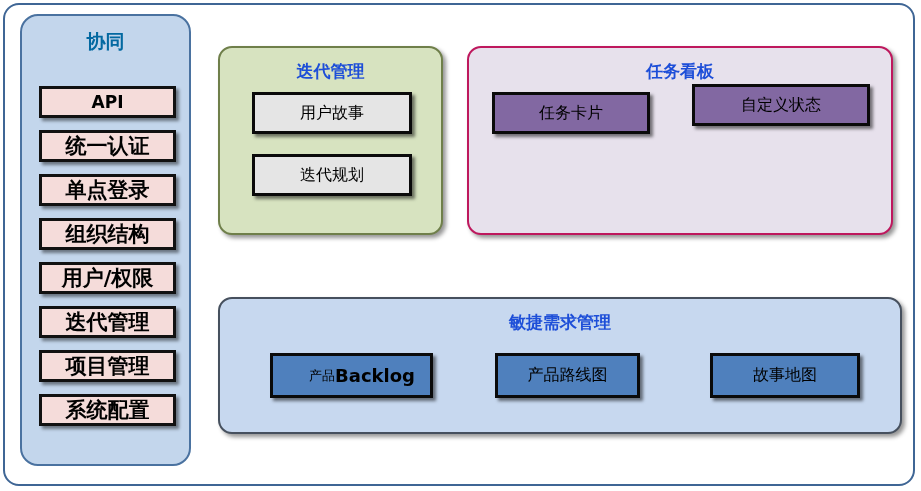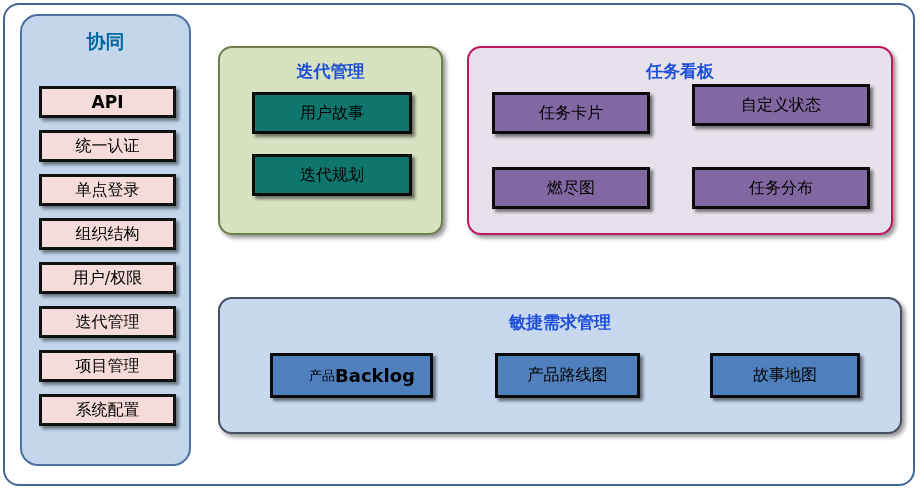--- a/index.html
+++ b/index.html
@@ -65,24 +65,24 @@
     box-sizing: border-box;
     width: 137px;
     height: 32px;
     margin-bottom: 12px;
     background: #f5dcda;
     border: 3px solid #111111;
     box-shadow: 3px 3px 3px rgba(0,0,0,0.45);
     display: flex;
     align-items: center;
     justify-content: center;
-    font-size: 16px;
+    font-size: 21px;
     color: #000000;
     font-family: "DejaVu Serif", "Liberation Serif", serif;
-    font-weight: normal;
+    font-weight: bold;
     white-space: nowrap;
   }
   .side-item.api-item {
     font-family: "DejaVu Sans", "Liberation Sans", sans-serif;
     font-weight: bold;
     font-size: 17px;
   }
 
   
   .panel {
@@ -135,21 +135,21 @@
     border: 3px solid #0a0a0a;
     box-shadow: 3px 3px 3px rgba(0,0,0,0.5);
     display: flex;
     align-items: center;
     justify-content: center;
     font-size: 16px;
     color: #000000;
     font-family: "DejaVu Serif", "Liberation Serif", serif;
     white-space: nowrap;
   }
-  .card-green { background: #0f766e; }
+  .card-green { background: #e5e5e5; }
   .card-purple { background: #8268a2; }
   .card-blue { background: #4f80bd; }
 
   .card-mixed {
     font-family: "DejaVu Serif", "Liberation Serif", serif;
     padding-left: 21px;
   }
   .card-mixed .latin {
     font-family: "DejaVu Sans", "Liberation Sans", sans-serif;
     font-weight: bold;
@@ -186,22 +186,20 @@
 
     <div class="card card-green" style="left:32px; top:44px; width:160px; height:42px;">用户故事</div>
     <div class="card card-green" style="left:32px; top:106px; width:160px; height:42px;">迭代规划</div>
   </div>
 
   <div class="panel panel-taskboard">
     <div class="panel-title">任务看板</div>
 
     <div class="card card-purple" style="left:23px; top:44px; width:158px; height:42px;">任务卡片</div>
     <div class="card card-purple" style="left:223px; top:36px; width:178px; height:42px;">自定义状态</div>
-    <div class="card card-purple" style="left:23px; top:119px; width:158px; height:42px;">燃尽图</div>
-    <div class="card card-purple" style="left:223px; top:119px; width:178px; height:42px;">任务分布</div>
   </div>
 
   <div class="panel panel-agile">
     <div class="panel-title">敏捷需求管理</div>
 
     <div class="card card-blue card-mixed" style="left:50px; top:54px; width:163px; height:45px;">
       <span class="han">产品</span>
         <span class="latin">Backlog</span>
     </div>
 

